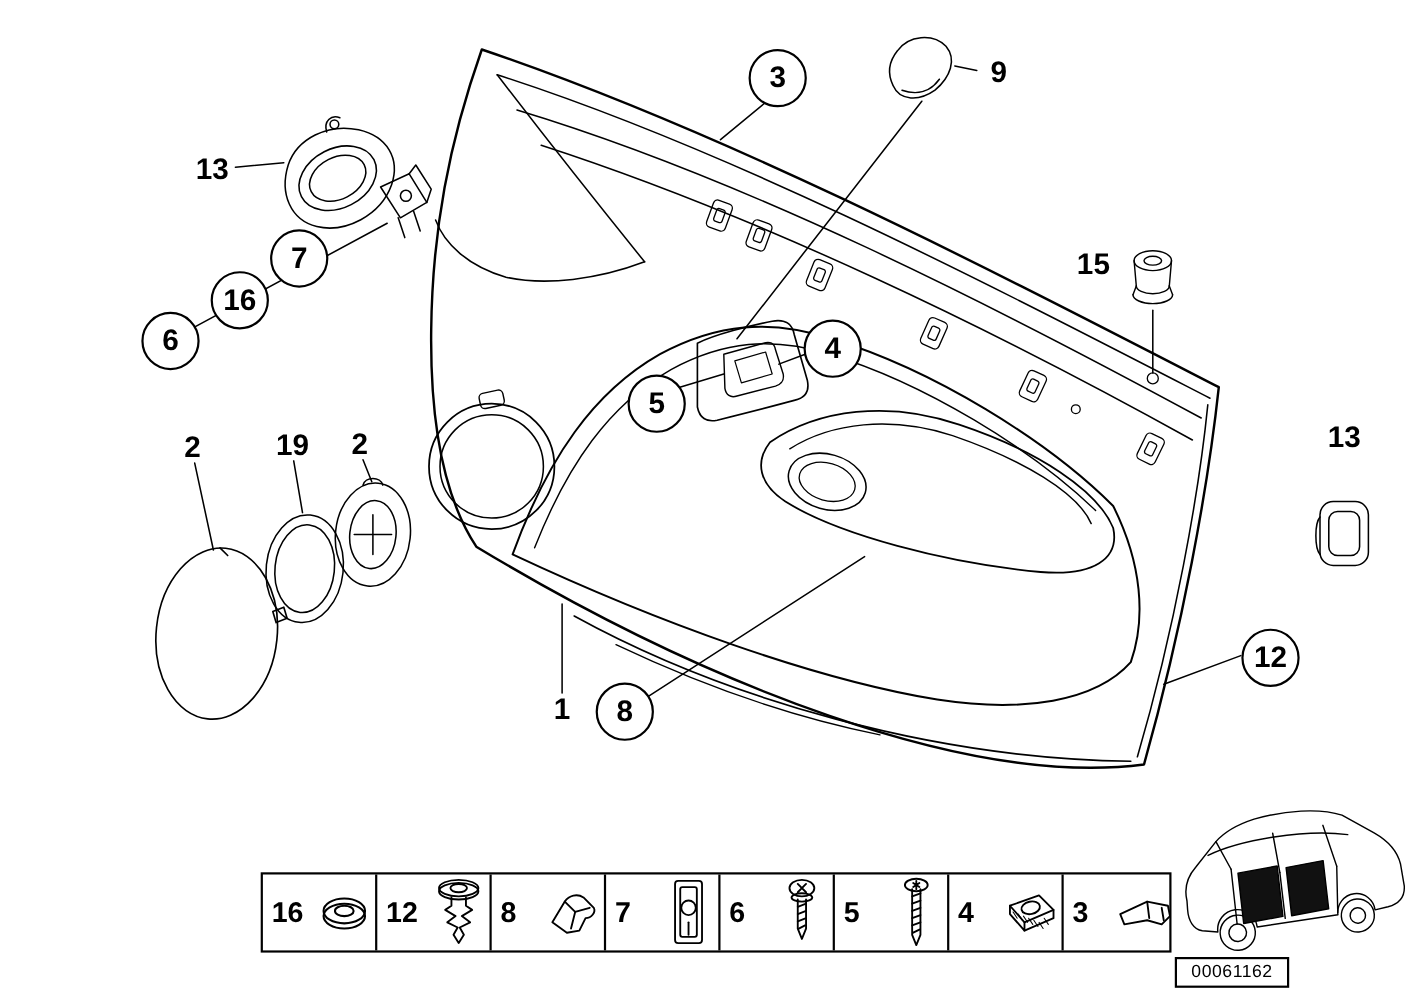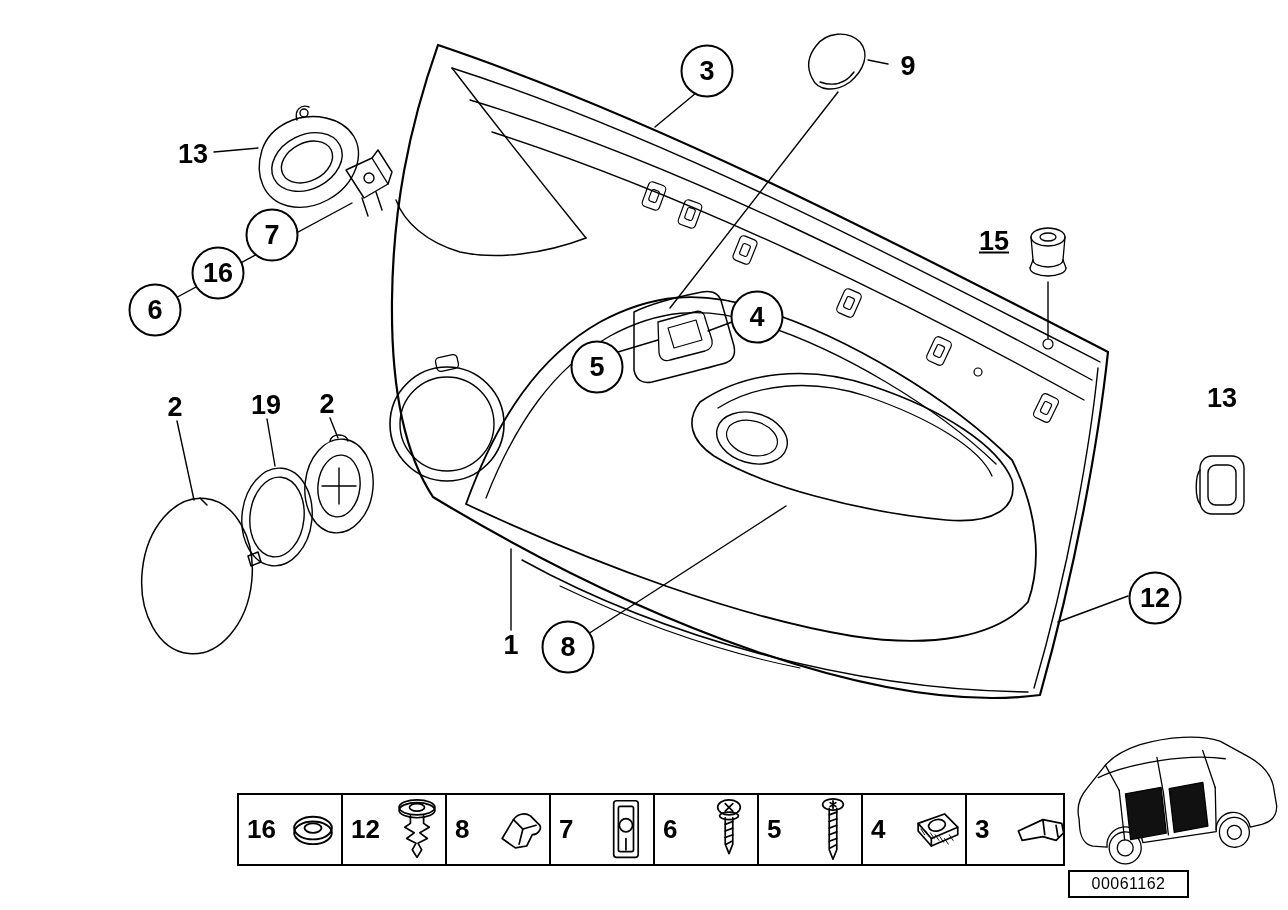--- a/index.html
+++ b/index.html
@@ -25,21 +25,21 @@
   }
   .legend-cell {
     flex:1 1 0; display:flex; align-items:center;
     border-left:2px solid #000; padding-left:8px; gap:2px; cursor:pointer;
   }
   .legend-cell:first-child { border-left:none; }
   .legend-num { font-weight:bold; font-size:26px; width:36px; color:#000; }
   .legend-icon { flex:1; display:flex; justify-content:center; align-items:center; }
 
   .docnum {
-    position:absolute; left:1068px; top:870px; width:121px; height:28px;
+    position:absolute; left:1068px; top:870px; width:104px; height:28px;
     border:2px solid #000; background:#fff;
     display:flex; align-items:center; justify-content:center;
     font-size:16px; color:#000; letter-spacing:0.5px;
   }
 </style>
 </head>
 <body>
 
 <div class="stage">
 
@@ -259,21 +259,21 @@
     </div>
   <div class="callout circled" style="left:1155px; top:598px;">
       <span>12</span>
     </div>
   <div class="callout plain" style="left:1222px; top:398px;">
       <span>13</span>
     </div>
   <div class="callout plain" style="left:266px;  top:405px;">
       <span>19</span>
     </div>
-  <div class="callout plain" style="left:994px;  top:241px;text-decoration:underline;">
+  <div class="callout plain" style="left:994px;  top:241px;">
       <span>15</span>
     </div>
   <div class="callout circled" style="left:218px;  top:273px;">
       <span>16</span>
     </div>
 
   <div class="legend">
 
     <div class="legend-cell">
       <span class="legend-num">16</span>

